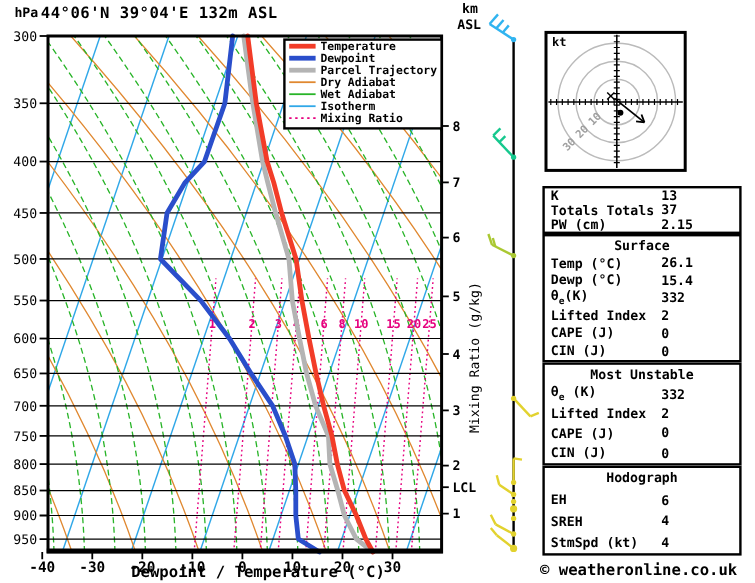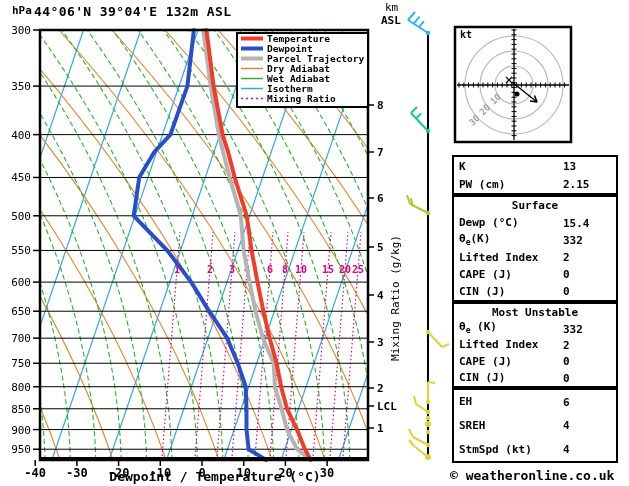--- a/index.html
+++ b/index.html
@@ -2,34 +2,34 @@
 <html><head>
 <meta charset="utf-8">
 <style>
   html,body{margin:0;padding:0;background:#fff;}
   .stage{position:relative;width:629px;height:486px;background:#fff;overflow:hidden;
          font-family:"DejaVu Sans Mono",monospace;color:#000;}
   .stage svg{position:absolute;left:0;top:0;}
   .ovl{position:absolute;white-space:pre;}
   .hpa{left:12px;top:4px;font-size:11px;font-weight:bold;}
   .station{left:34px;top:4px;font-size:13px;font-weight:bold;letter-spacing:.4px;}
-  .km{left:385px;top:1px;font-size:11px;font-weight:normal;}
+  .km{left:385px;top:1px;font-size:11px;font-weight:bold;}
   .asl{left:381px;top:14px;font-size:11px;font-weight:bold;}
   .date{left:407px;top:4px;font-size:13px;font-weight:bold;}
   .credit{left:450px;top:468px;font-size:13px;font-weight:bold;}
   .tbox{position:absolute;left:452px;width:166px;border:2px solid #000;background:#fff;
         box-sizing:border-box;display:flex;flex-direction:column;justify-content:space-around;
         font-size:11px;font-weight:bold;line-height:1;}
   #tbox1{top:155px;height:40px;}
   #tbox2{top:195px;height:107px;}
   #tbox3{top:302px;height:86px;text-align:center;}
   #tbox4{top:388px;height:75px;}
   .trow{position:relative;padding-left:5px;height:12px;display:flex;align-items:center;}
   .ttitle{justify-content:center;padding-left:0;}
-  .tval{position:absolute;left:97px;top:50%;transform:translateY(-50%);margin-left:12px;}
+  .tval{position:absolute;left:97px;top:50%;transform:translateY(-50%);}
   sub{font-size:8px;}
 </style>
 </head>
 <body>
 
 <div class="stage">
   <svg id="chart" width="629" height="486" viewBox="0 0 629 486">
       <defs>
         <clipPath id="clip">
           <rect x="40" y="30" width="328" height="430"></rect>
@@ -325,27 +325,35 @@
   <div class="ovl station">44°06'N 39°04'E 132m ASL</div>
   <div class="ovl km">km</div>
   <div class="ovl asl">ASL</div>
 
   <div class="tbox" id="tbox1">
       <div class="trow">
         <span>K</span>
         <span class="tval">13</span>
       </div>
       <div class="trow">
+        <span>Totals Totals</span>
+        <span class="tval">37</span>
+      </div>
+      <div class="trow">
         <span>PW (cm)</span>
         <span class="tval">2.15</span>
       </div>
     </div>
   <div class="tbox" id="tbox2">
       <div class="trow ttitle">Surface</div>
       <div class="trow">
+        <span>Temp (°C)</span>
+        <span class="tval">26.1</span>
+      </div>
+      <div class="trow">
         <span>Dewp (°C)</span>
         <span class="tval">15.4</span>
       </div>
       <div class="trow">
         <span>θ<sub>e</sub>(K)</span>
         <span class="tval">332</span>
       </div>
       <div class="trow">
         <span>Lifted Index</span>
         <span class="tval">2</span>
@@ -372,20 +380,21 @@
       <div class="trow">
         <span>CAPE (J)</span>
         <span class="tval">0</span>
       </div>
       <div class="trow">
         <span>CIN (J)</span>
         <span class="tval">0</span>
       </div>
     </div>
   <div class="tbox" id="tbox4">
+      <div class="trow ttitle">Hodograph</div>
       <div class="trow">
         <span>EH</span>
         <span class="tval">6</span>
       </div>
       <div class="trow">
         <span>SREH</span>
         <span class="tval">4</span>
       </div>
       <div class="trow">
         <span>StmSpd (kt)</span>

